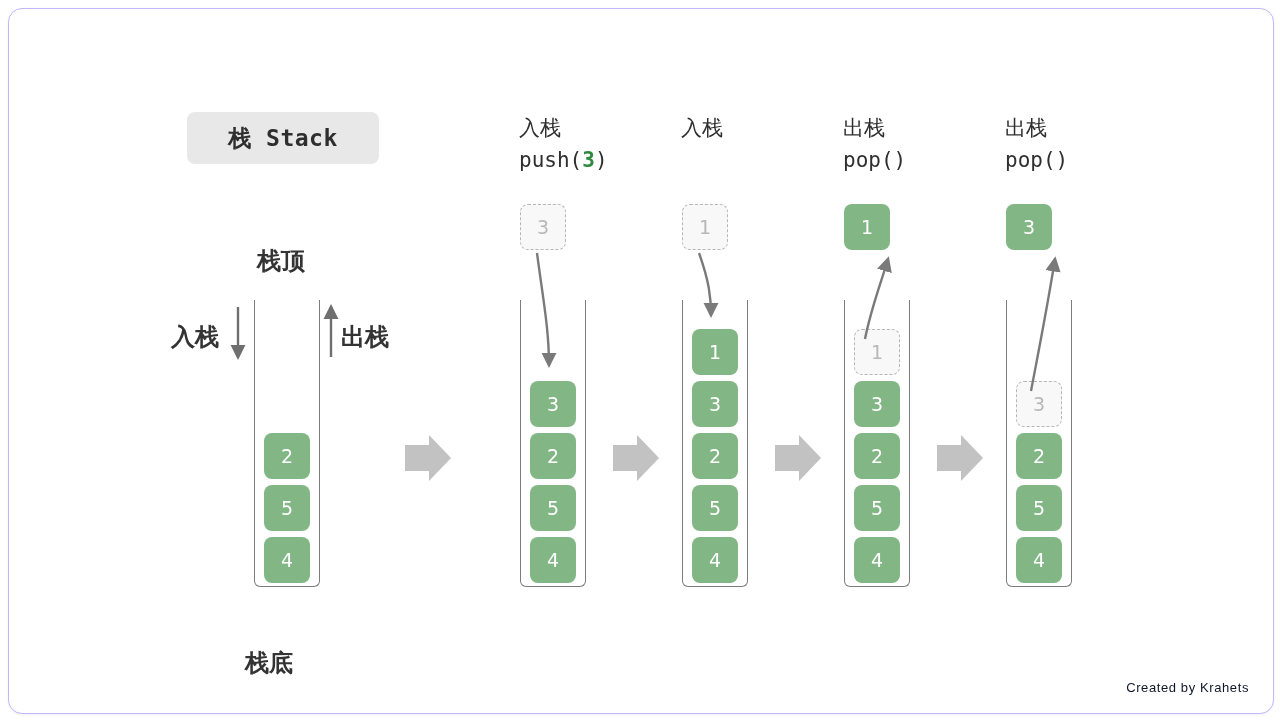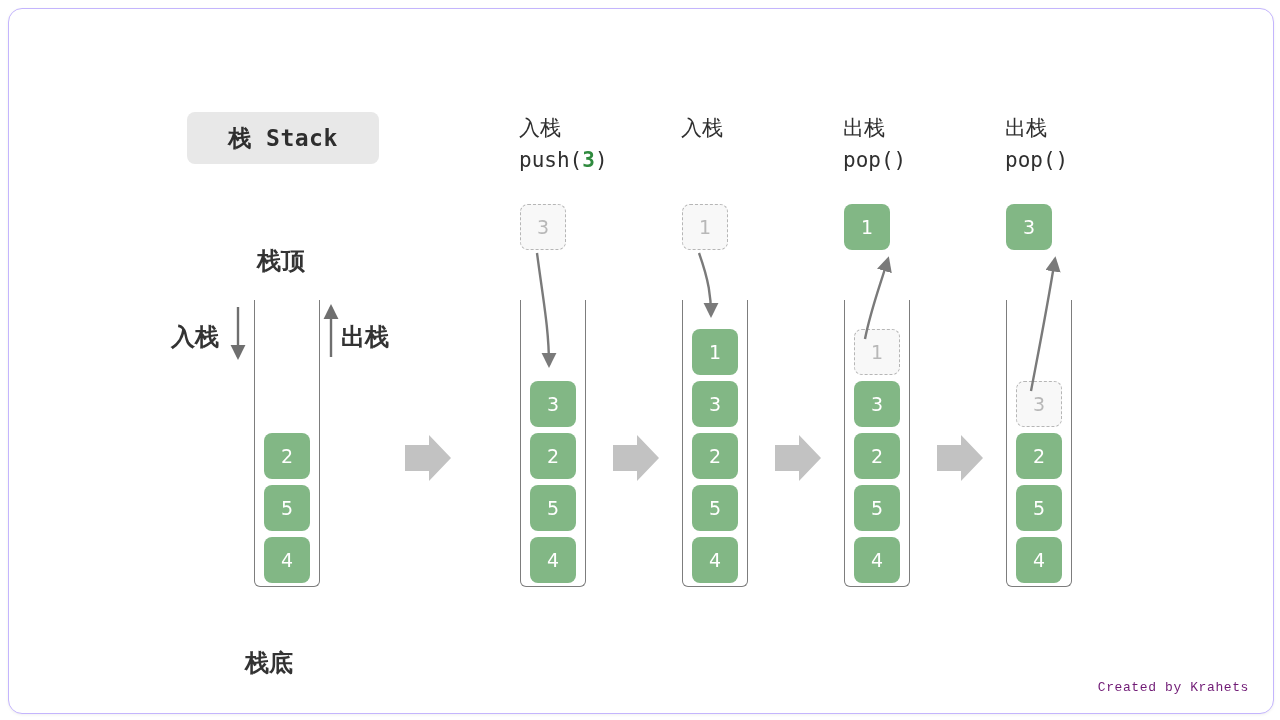--- a/index.html
+++ b/index.html
@@ -129,23 +129,23 @@
     width: 1264px;
     height: 704px;
     pointer-events: none;
   }
 
   
   .watermark {
     position: absolute;
     right: 24px;
     bottom: 18px;
-    font-family: Liberation Mono, monospace;
+    font-family: Liberation Sans, sans-serif;
     font-size: 13px;
-    color: #701a75;
+    color: #0f172a;
     letter-spacing: 0.6px;
   }
 </style>
 </head>
 <body>
 
 <div class="card">
  <div class="stage">
 
   <div class="title-chip">栈 Stack</div>

